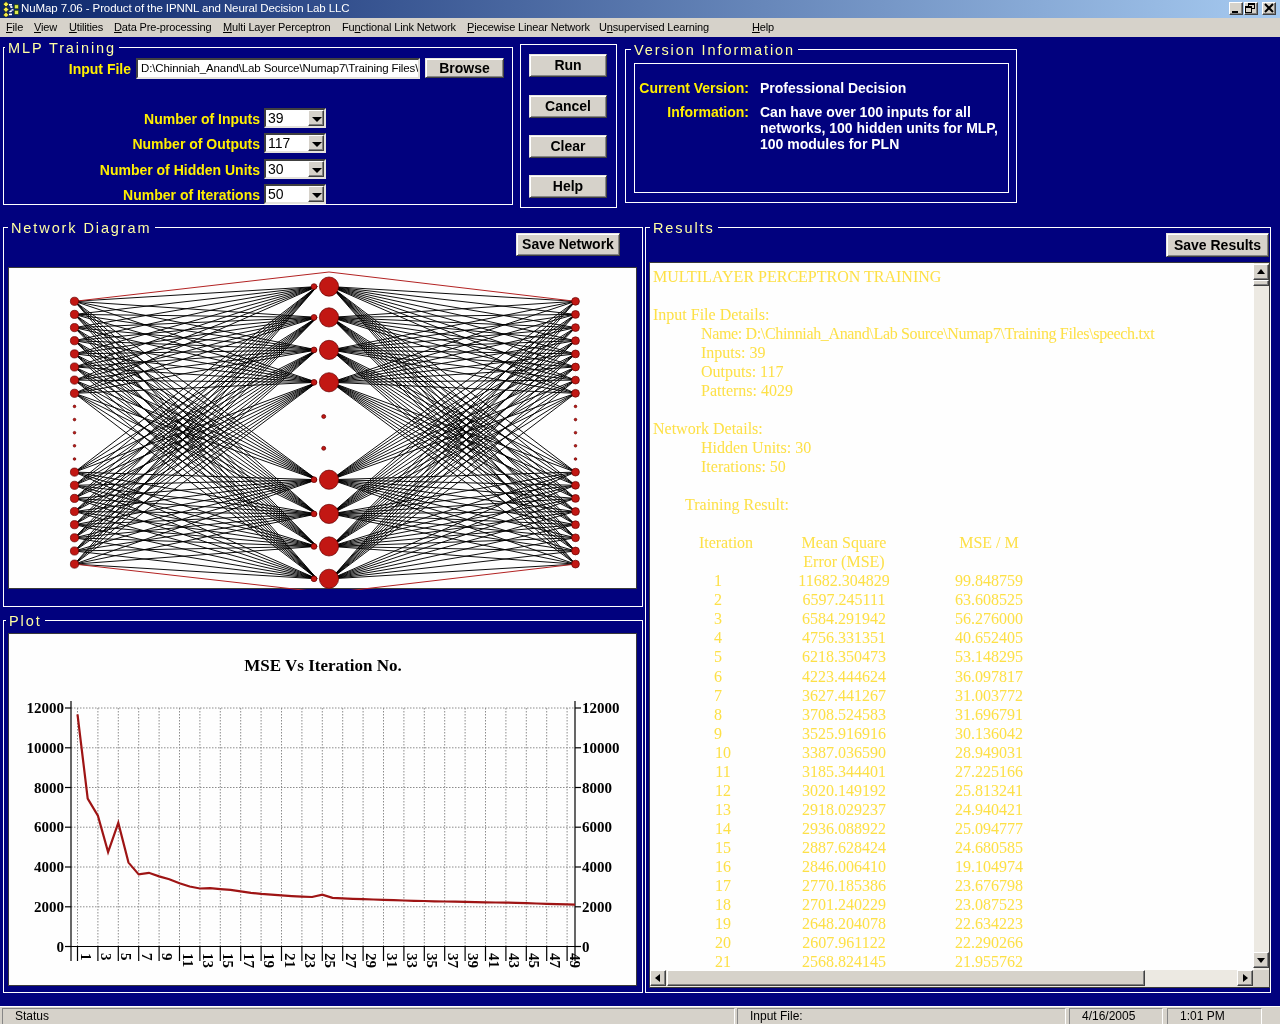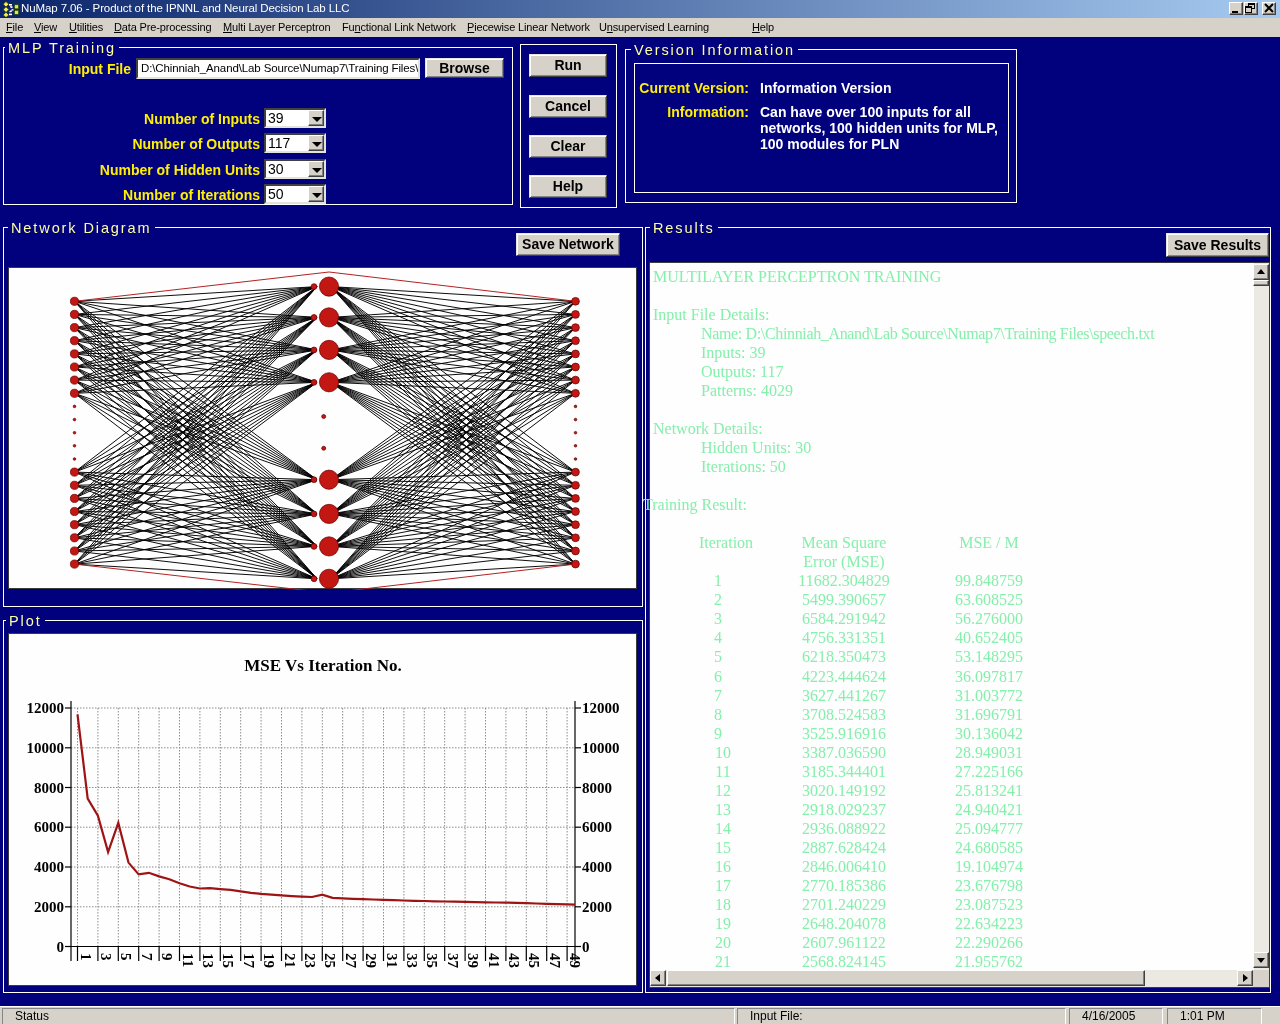--- a/index.html
+++ b/index.html
@@ -10,21 +10,21 @@
 .mi{position:absolute;top:3px;font-size:11px;letter-spacing:-0.15px;color:#000}
 .gb{position:absolute;border:1px solid #fff}
 .gt{position:absolute;font-size:14.5px;letter-spacing:1.9px;color:#ffffa2;background:#01017e;padding:0 3px;line-height:14px}
 .btn{position:absolute;background:#d6d2ca;border:1px solid;border-color:#e8e6e0 #404040 #404040 #e8e6e0;box-shadow:inset 1px 1px 0 #fff,inset -1px -1px 0 #868686;color:#000;font-weight:bold;font-size:14px;text-align:center}
 .ylab{position:absolute;color:#ffef00;font-weight:bold;font-size:14px;text-align:right}
 .field{position:absolute;background:#fff;border:2px solid;border-color:#404040 #e4e2dc #e4e2dc #404040;color:#000}
 .combo{position:absolute;background:#fff;border:2px solid;border-color:#404040 #e4e2dc #e4e2dc #404040}
 .cbtn{position:absolute;right:0px;top:0px;width:16px;height:16px;background:#d6d2ca;border:1px solid;border-color:#fff #404040 #404040 #fff;box-shadow:inset -1px -1px 0 #808080}
 .arr{position:absolute;left:3px;top:6px;width:0;height:0;border:5px solid transparent;border-top:5px solid #000;border-bottom:none}
 .white{position:absolute;background:#fefefe;border:1px solid #3a3a3a}
-.rl{position:absolute;font-family:"Liberation Serif",serif;font-size:16px;color:#86efac;white-space:pre}
+.rl{position:absolute;font-family:"Liberation Serif",serif;font-size:16px;color:#fde047;white-space:pre}
 .c1{position:absolute;left:683px;width:80px;text-align:center}
 .c2{position:absolute;left:769px;width:150px;text-align:center}
 .c3{position:absolute;left:919px;width:140px;text-align:center}
 .sb{position:absolute;background:#d6d2ca}
 .sbp{position:absolute;top:2px;height:30px;border:1px solid;border-color:#868686 #fff #fff #868686;font-size:12px;color:#000;padding-left:12px;line-height:14px}
 .scroll{position:absolute;background:#ece9e2}
 .sarrow{position:absolute;width:16px;height:16px;background:#d6d2ca;border:1px solid;border-color:#fff #404040 #404040 #fff;box-shadow:inset -1px -1px 0 #808080}
 </style></head><body>
 
 <div class="titlebar">
@@ -110,21 +110,21 @@
 <div class="gb" style="left:520px;top:44px;width:97px;height:164px"></div>
 <div class="btn" style="left:529px;top:54px;width:78px;height:23px;line-height:21px">Run</div>
 <div class="btn" style="left:529px;top:95px;width:78px;height:23px;line-height:21px">Cancel</div>
 <div class="btn" style="left:529px;top:135px;width:78px;height:23px;line-height:21px">Clear</div>
 <div class="btn" style="left:529px;top:175px;width:78px;height:23px;line-height:21px">Help</div>
 
 <div class="gb" style="left:625px;top:49px;width:392px;height:154px"></div>
 <div class="gt" style="left:631px;top:43px">Version Information</div>
 <div class="gb" style="left:634px;top:63px;width:375px;height:130px;border-color:#fff"></div>
 <div class="ylab" style="left:610px;top:80px;width:139px;font-size:14px">Current Version:</div>
-<div style="position:absolute;left:760px;top:80px;color:#fff;font-weight:bold;font-size:14px">Information Version</div>
+<div style="position:absolute;left:760px;top:80px;color:#fff;font-weight:bold;font-size:14px">Professional Decision</div>
 <div class="ylab" style="left:610px;top:104px;width:139px;font-size:14px">Information:</div>
 <div style="position:absolute;left:760px;top:104px;color:#fff;font-weight:bold;font-size:14px;line-height:16px">Can have over 100 inputs for all<br>networks, 100 hidden units for MLP,<br>100 modules for PLN</div>
 
 <div class="gb" style="left:3px;top:227px;width:640px;height:380px"></div>
 <div class="gt" style="left:8px;top:221px">Network Diagram</div>
 <div class="btn" style="left:516px;top:233px;width:104px;height:23px;line-height:21px">Save Network</div>
 <div class="white" style="left:8px;top:267px;width:629px;height:322px"><svg width="629" height="322" viewBox="0 0 629 322">
       <path d="M65.5,33.3L308.0,18.6M65.5,33.3L308.0,49.4M65.5,33.3L308.0,81.9M65.5,33.3L308.0,114.3M65.5,33.3L308.0,211.7M65.5,33.3L308.0,245.9M65.5,33.3L308.0,278.4M65.5,33.3L308.0,310.8M65.5,46.4L308.0,18.6M65.5,46.4L308.0,49.4M65.5,46.4L308.0,81.9M65.5,46.4L308.0,114.3M65.5,46.4L308.0,211.7M65.5,46.4L308.0,245.9M65.5,46.4L308.0,278.4M65.5,46.4L308.0,310.8M65.5,59.6L308.0,18.6M65.5,59.6L308.0,49.4M65.5,59.6L308.0,81.9M65.5,59.6L308.0,114.3M65.5,59.6L308.0,211.7M65.5,59.6L308.0,245.9M65.5,59.6L308.0,278.4M65.5,59.6L308.0,310.8M65.5,72.7L308.0,18.6M65.5,72.7L308.0,49.4M65.5,72.7L308.0,81.9M65.5,72.7L308.0,114.3M65.5,72.7L308.0,211.7M65.5,72.7L308.0,245.9M65.5,72.7L308.0,278.4M65.5,72.7L308.0,310.8M65.5,85.9L308.0,18.6M65.5,85.9L308.0,49.4M65.5,85.9L308.0,81.9M65.5,85.9L308.0,114.3M65.5,85.9L308.0,211.7M65.5,85.9L308.0,245.9M65.5,85.9L308.0,278.4M65.5,85.9L308.0,310.8M65.5,99.0L308.0,18.6M65.5,99.0L308.0,49.4M65.5,99.0L308.0,81.9M65.5,99.0L308.0,114.3M65.5,99.0L308.0,211.7M65.5,99.0L308.0,245.9M65.5,99.0L308.0,278.4M65.5,99.0L308.0,310.8M65.5,112.1L308.0,18.6M65.5,112.1L308.0,49.4M65.5,112.1L308.0,81.9M65.5,112.1L308.0,114.3M65.5,112.1L308.0,211.7M65.5,112.1L308.0,245.9M65.5,112.1L308.0,278.4M65.5,112.1L308.0,310.8M65.5,125.3L308.0,18.6M65.5,125.3L308.0,49.4M65.5,125.3L308.0,81.9M65.5,125.3L308.0,114.3M65.5,125.3L308.0,211.7M65.5,125.3L308.0,245.9M65.5,125.3L308.0,278.4M65.5,125.3L308.0,310.8M65.5,204.1L308.0,18.6M65.5,204.1L308.0,49.4M65.5,204.1L308.0,81.9M65.5,204.1L308.0,114.3M65.5,204.1L308.0,211.7M65.5,204.1L308.0,245.9M65.5,204.1L308.0,278.4M65.5,204.1L308.0,310.8M65.5,217.3L308.0,18.6M65.5,217.3L308.0,49.4M65.5,217.3L308.0,81.9M65.5,217.3L308.0,114.3M65.5,217.3L308.0,211.7M65.5,217.3L308.0,245.9M65.5,217.3L308.0,278.4M65.5,217.3L308.0,310.8M65.5,230.4L308.0,18.6M65.5,230.4L308.0,49.4M65.5,230.4L308.0,81.9M65.5,230.4L308.0,114.3M65.5,230.4L308.0,211.7M65.5,230.4L308.0,245.9M65.5,230.4L308.0,278.4M65.5,230.4L308.0,310.8M65.5,243.5L308.0,18.6M65.5,243.5L308.0,49.4M65.5,243.5L308.0,81.9M65.5,243.5L308.0,114.3M65.5,243.5L308.0,211.7M65.5,243.5L308.0,245.9M65.5,243.5L308.0,278.4M65.5,243.5L308.0,310.8M65.5,256.7L308.0,18.6M65.5,256.7L308.0,49.4M65.5,256.7L308.0,81.9M65.5,256.7L308.0,114.3M65.5,256.7L308.0,211.7M65.5,256.7L308.0,245.9M65.5,256.7L308.0,278.4M65.5,256.7L308.0,310.8M65.5,269.8L308.0,18.6M65.5,269.8L308.0,49.4M65.5,269.8L308.0,81.9M65.5,269.8L308.0,114.3M65.5,269.8L308.0,211.7M65.5,269.8L308.0,245.9M65.5,269.8L308.0,278.4M65.5,269.8L308.0,310.8M65.5,283.0L308.0,18.6M65.5,283.0L308.0,49.4M65.5,283.0L308.0,81.9M65.5,283.0L308.0,114.3M65.5,283.0L308.0,211.7M65.5,283.0L308.0,245.9M65.5,283.0L308.0,278.4M65.5,283.0L308.0,310.8M65.5,296.1L308.0,18.6M65.5,296.1L308.0,49.4M65.5,296.1L308.0,81.9M65.5,296.1L308.0,114.3M65.5,296.1L308.0,211.7M65.5,296.1L308.0,245.9M65.5,296.1L308.0,278.4M65.5,296.1L308.0,310.8M322.0,18.6L566.5,33.3M322.0,18.6L566.5,46.4M322.0,18.6L566.5,59.6M322.0,18.6L566.5,72.7M322.0,18.6L566.5,85.9M322.0,18.6L566.5,99.0M322.0,18.6L566.5,112.1M322.0,18.6L566.5,125.3M322.0,18.6L566.5,204.1M322.0,18.6L566.5,217.3M322.0,18.6L566.5,230.4M322.0,18.6L566.5,243.5M322.0,18.6L566.5,256.7M322.0,18.6L566.5,269.8M322.0,18.6L566.5,283.0M322.0,18.6L566.5,296.1M322.0,49.4L566.5,33.3M322.0,49.4L566.5,46.4M322.0,49.4L566.5,59.6M322.0,49.4L566.5,72.7M322.0,49.4L566.5,85.9M322.0,49.4L566.5,99.0M322.0,49.4L566.5,112.1M322.0,49.4L566.5,125.3M322.0,49.4L566.5,204.1M322.0,49.4L566.5,217.3M322.0,49.4L566.5,230.4M322.0,49.4L566.5,243.5M322.0,49.4L566.5,256.7M322.0,49.4L566.5,269.8M322.0,49.4L566.5,283.0M322.0,49.4L566.5,296.1M322.0,81.9L566.5,33.3M322.0,81.9L566.5,46.4M322.0,81.9L566.5,59.6M322.0,81.9L566.5,72.7M322.0,81.9L566.5,85.9M322.0,81.9L566.5,99.0M322.0,81.9L566.5,112.1M322.0,81.9L566.5,125.3M322.0,81.9L566.5,204.1M322.0,81.9L566.5,217.3M322.0,81.9L566.5,230.4M322.0,81.9L566.5,243.5M322.0,81.9L566.5,256.7M322.0,81.9L566.5,269.8M322.0,81.9L566.5,283.0M322.0,81.9L566.5,296.1M322.0,114.3L566.5,33.3M322.0,114.3L566.5,46.4M322.0,114.3L566.5,59.6M322.0,114.3L566.5,72.7M322.0,114.3L566.5,85.9M322.0,114.3L566.5,99.0M322.0,114.3L566.5,112.1M322.0,114.3L566.5,125.3M322.0,114.3L566.5,204.1M322.0,114.3L566.5,217.3M322.0,114.3L566.5,230.4M322.0,114.3L566.5,243.5M322.0,114.3L566.5,256.7M322.0,114.3L566.5,269.8M322.0,114.3L566.5,283.0M322.0,114.3L566.5,296.1M322.0,211.7L566.5,33.3M322.0,211.7L566.5,46.4M322.0,211.7L566.5,59.6M322.0,211.7L566.5,72.7M322.0,211.7L566.5,85.9M322.0,211.7L566.5,99.0M322.0,211.7L566.5,112.1M322.0,211.7L566.5,125.3M322.0,211.7L566.5,204.1M322.0,211.7L566.5,217.3M322.0,211.7L566.5,230.4M322.0,211.7L566.5,243.5M322.0,211.7L566.5,256.7M322.0,211.7L566.5,269.8M322.0,211.7L566.5,283.0M322.0,211.7L566.5,296.1M322.0,245.9L566.5,33.3M322.0,245.9L566.5,46.4M322.0,245.9L566.5,59.6M322.0,245.9L566.5,72.7M322.0,245.9L566.5,85.9M322.0,245.9L566.5,99.0M322.0,245.9L566.5,112.1M322.0,245.9L566.5,125.3M322.0,245.9L566.5,204.1M322.0,245.9L566.5,217.3M322.0,245.9L566.5,230.4M322.0,245.9L566.5,243.5M322.0,245.9L566.5,256.7M322.0,245.9L566.5,269.8M322.0,245.9L566.5,283.0M322.0,245.9L566.5,296.1M322.0,278.4L566.5,33.3M322.0,278.4L566.5,46.4M322.0,278.4L566.5,59.6M322.0,278.4L566.5,72.7M322.0,278.4L566.5,85.9M322.0,278.4L566.5,99.0M322.0,278.4L566.5,112.1M322.0,278.4L566.5,125.3M322.0,278.4L566.5,204.1M322.0,278.4L566.5,217.3M322.0,278.4L566.5,230.4M322.0,278.4L566.5,243.5M322.0,278.4L566.5,256.7M322.0,278.4L566.5,269.8M322.0,278.4L566.5,283.0M322.0,278.4L566.5,296.1M322.0,310.8L566.5,33.3M322.0,310.8L566.5,46.4M322.0,310.8L566.5,59.6M322.0,310.8L566.5,72.7M322.0,310.8L566.5,85.9M322.0,310.8L566.5,99.0M322.0,310.8L566.5,112.1M322.0,310.8L566.5,125.3M322.0,310.8L566.5,204.1M322.0,310.8L566.5,217.3M322.0,310.8L566.5,230.4M322.0,310.8L566.5,243.5M322.0,310.8L566.5,256.7M322.0,310.8L566.5,269.8M322.0,310.8L566.5,283.0M322.0,310.8L566.5,296.1" stroke="#000" stroke-width="0.95" fill="none"></path>
       <path d="M65.5,33.3L320.0,4.0L566.5,33.3" stroke="#b22222" stroke-width="1" fill="none"></path>
       <path d="M65.5,296.1L320.0,325.0L566.5,296.1" stroke="#b22222" stroke-width="1" fill="none"></path>
@@ -318,25 +318,25 @@
 <div class="white" style="left:649px;top:262px;width:621px;height:726px"></div>
 <div class="rl" style="top:268px;left:653px">MULTILAYER PERCEPTRON TRAINING</div>
 <div class="rl" style="top:306px;left:653px">Input File Details:</div>
 <div class="rl" style="top:325px;left:701px"><span style="letter-spacing:-0.35px">Name: D:\Chinniah_Anand\Lab Source\Numap7\Training Files\speech.txt</span></div>
 <div class="rl" style="top:344px;left:701px">Inputs: 39</div>
 <div class="rl" style="top:363px;left:701px">Outputs: 117</div>
 <div class="rl" style="top:382px;left:701px">Patterns: 4029</div>
 <div class="rl" style="top:420px;left:653px">Network Details:</div>
 <div class="rl" style="top:439px;left:701px">Hidden Units: 30</div>
 <div class="rl" style="top:458px;left:701px">Iterations: 50</div>
-<div class="rl" style="top:496px;left:643px">Training Result:</div>
+<div class="rl" style="top:496px;left:685px">Training Result:</div>
 <div class="rl" style="top:534px;left:0"><span class="c1" style="left:666px;width:120px">Iteration</span><span class="c2">Mean Square</span><span class="c3">MSE / M</span></div>
 <div class="rl" style="top:553px;left:0"><span class="c2">Error (MSE)</span></div>
 <div class="rl" style="top:572px;left:0"><span class="c1" style="margin-left:-5px">1</span><span class="c2">11682.304829</span><span class="c3">99.848759</span></div>
-<div class="rl" style="top:591px;left:0"><span class="c1" style="margin-left:-5px">2</span><span class="c2">5499.390657</span><span class="c3">63.608525</span></div>
+<div class="rl" style="top:591px;left:0"><span class="c1" style="margin-left:-5px">2</span><span class="c2">6597.245111</span><span class="c3">63.608525</span></div>
 <div class="rl" style="top:610px;left:0"><span class="c1" style="margin-left:-5px">3</span><span class="c2">6584.291942</span><span class="c3">56.276000</span></div>
 <div class="rl" style="top:629px;left:0"><span class="c1" style="margin-left:-5px">4</span><span class="c2">4756.331351</span><span class="c3">40.652405</span></div>
 <div class="rl" style="top:648px;left:0"><span class="c1" style="margin-left:-5px">5</span><span class="c2">6218.350473</span><span class="c3">53.148295</span></div>
 <div class="rl" style="top:668px;left:0"><span class="c1" style="margin-left:-5px">6</span><span class="c2">4223.444624</span><span class="c3">36.097817</span></div>
 <div class="rl" style="top:687px;left:0"><span class="c1" style="margin-left:-5px">7</span><span class="c2">3627.441267</span><span class="c3">31.003772</span></div>
 <div class="rl" style="top:706px;left:0"><span class="c1" style="margin-left:-5px">8</span><span class="c2">3708.524583</span><span class="c3">31.696791</span></div>
 <div class="rl" style="top:725px;left:0"><span class="c1" style="margin-left:-5px">9</span><span class="c2">3525.916916</span><span class="c3">30.136042</span></div>
 <div class="rl" style="top:744px;left:0"><span class="c1">10</span><span class="c2">3387.036590</span><span class="c3">28.949031</span></div>
 <div class="rl" style="top:763px;left:0"><span class="c1">11</span><span class="c2">3185.344401</span><span class="c3">27.225166</span></div>
 <div class="rl" style="top:782px;left:0"><span class="c1">12</span><span class="c2">3020.149192</span><span class="c3">25.813241</span></div>

